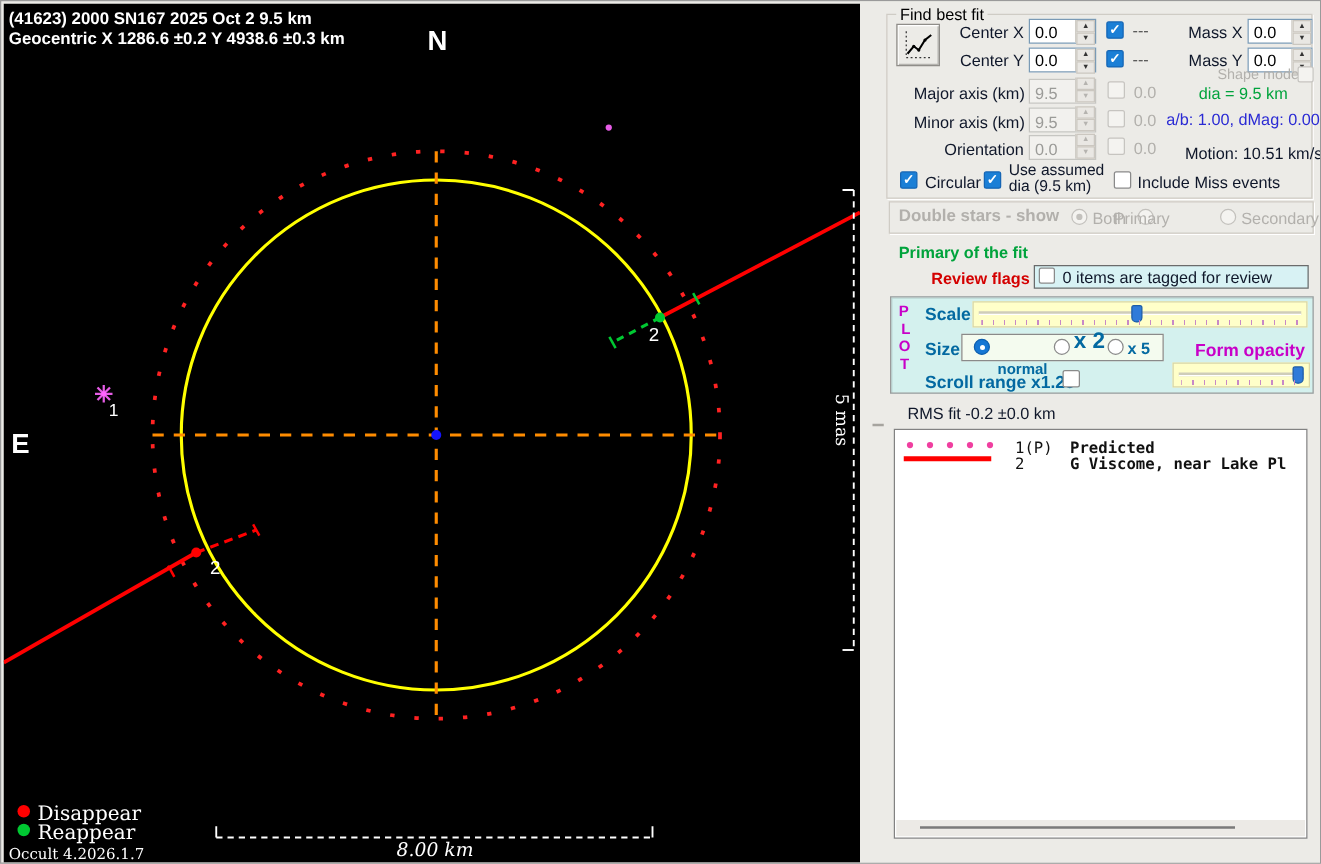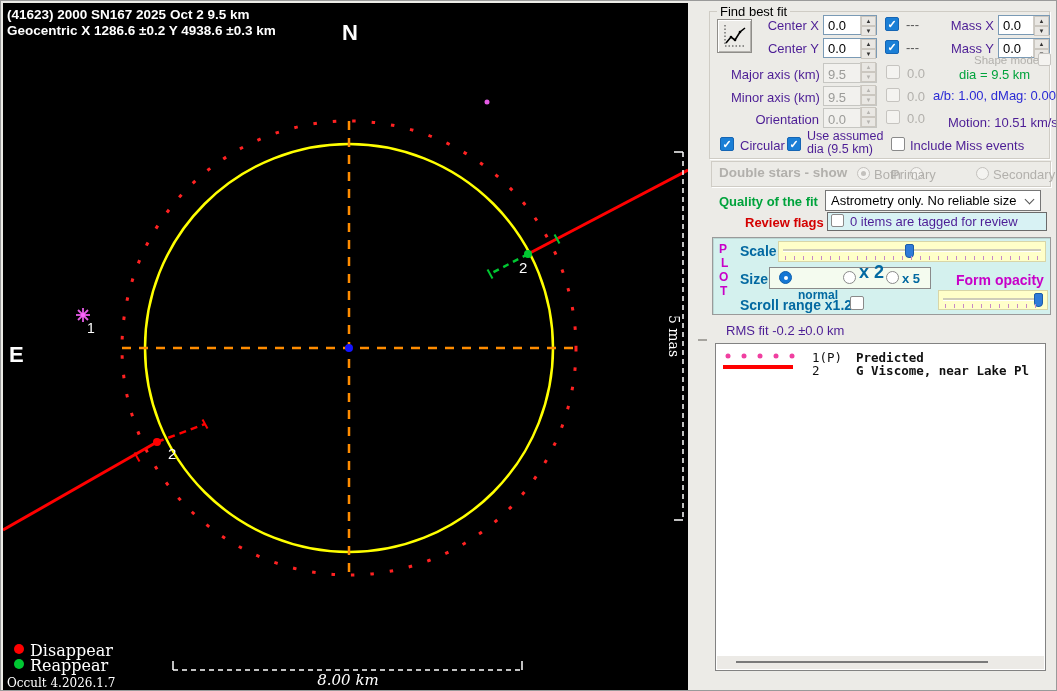--- a/index.html
+++ b/index.html
@@ -1,21 +1,21 @@
 <!DOCTYPE html>
 <html><head>
 <meta charset="utf-8">
 <style>
   * { margin:0; padding:0; box-sizing:border-box; }
   body { width:1057px; height:691px; font-family:"Liberation Sans", sans-serif; }
   .win { position:relative; width:1057px; height:691px; background:#ECEBE7; border:1px solid #9a9a9a; overflow:hidden; }
   .plot-area { position:absolute; left:2px; top:2px; width:685px; height:687px; background:#000; }
   .panel { position:absolute; left:687px; top:0; width:370px; height:691px; background:#ECEBE7; }
 
-  .lbl { position:absolute; font-size:13px; color:#4c1d95; white-space:nowrap; }
+  .lbl { position:absolute; font-size:13px; color:#0f172a; white-space:nowrap; }
   .lbl.r { text-align:right; }
   .lbl.dis { color:#b2b0ac; }
   .bold { font-weight:bold; }
 
   .group { position:absolute; border:1px solid #cfccc5; box-shadow:1px 1px 0 #ffffff; }
   .group-title { position:absolute; background:#ECEBE7; padding:0 3px; font-size:13px; }
 
   .spinner { position:absolute; width:54px; height:20px; background:#fff; border:1px solid #7a9ab5; display:flex; }
   .spinner .val { flex:1; font-size:13px; padding:2px 0 0 4px; color:#000; }
   .spinner .btns { width:16px; display:flex; flex-direction:column; border-left:1px solid #d0cdc7; }
@@ -227,25 +227,21 @@
 
   <div class="group" style="left:710px;top:160px;width:340px;height:26px"></div>
   <div class="lbl dis bold" style="left:718px;top:164px;font-size:13.5px">Double stars - show</div>
   <div class="radio dis dot" style="left:856px;top:166px"></div>
   <div class="lbl dis" style="left:873px;top:166px">Both</div>
   <div class="radio dis" style="left:909px;top:166px"></div>
   <div class="lbl dis" style="left:890px;top:166px">Primary</div>
   <div class="radio dis" style="left:975px;top:166px"></div>
   <div class="lbl dis" style="left:992px;top:166px">Secondary</div>
 
-  <div class="lbl bold" style="left:718px;top:193px;color:#00A33C">Quality of the fit</div>
-  <div class="combo" style="left:824px;top:189px;width:216px;height:21px">
-    <span class="ctext">Astrometry only. No reliable size</span>
-    <span class="chev"></span>
-  </div>
+  <div class="lbl bold" style="left:718px;top:193px;color:#00A33C">Primary of the fit</div>
 
   <div class="lbl bold" style="left:744px;top:214px;color:#D40000">Review flags</div>
   <div style="position:absolute;left:826px;top:211px;width:220px;height:19px;background:#D8F2F4;border:1px solid #6b6b6b"></div>
   <div class="cb" style="left:830px;top:213px;width:13px;height:13px"></div>
   <div class="lbl" style="left:849px;top:213px">0 items are tagged for review</div>
 
   <div class="plotbox" style="left:711px;top:236px;width:339px;height:78px"></div>
   <div class="lbl magenta" style="left:718px;top:241px;font-size:12px">P</div>
   <div class="lbl magenta" style="left:720px;top:255px;font-size:12px">L</div>
   <div class="lbl magenta" style="left:718px;top:269px;font-size:12px">O</div>

